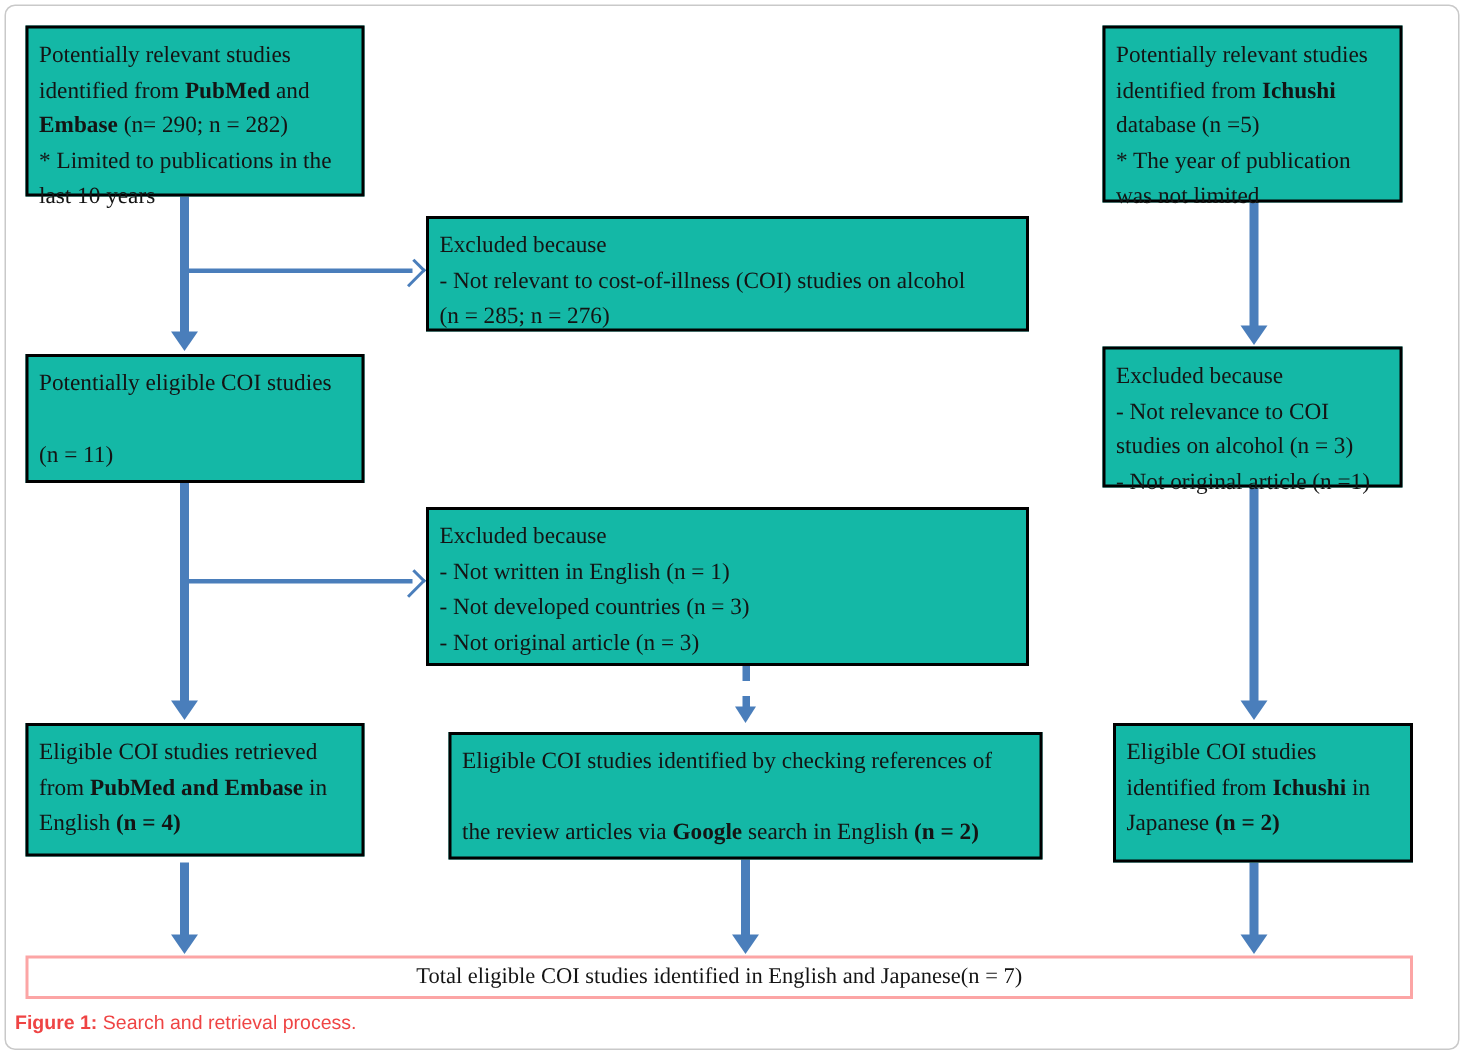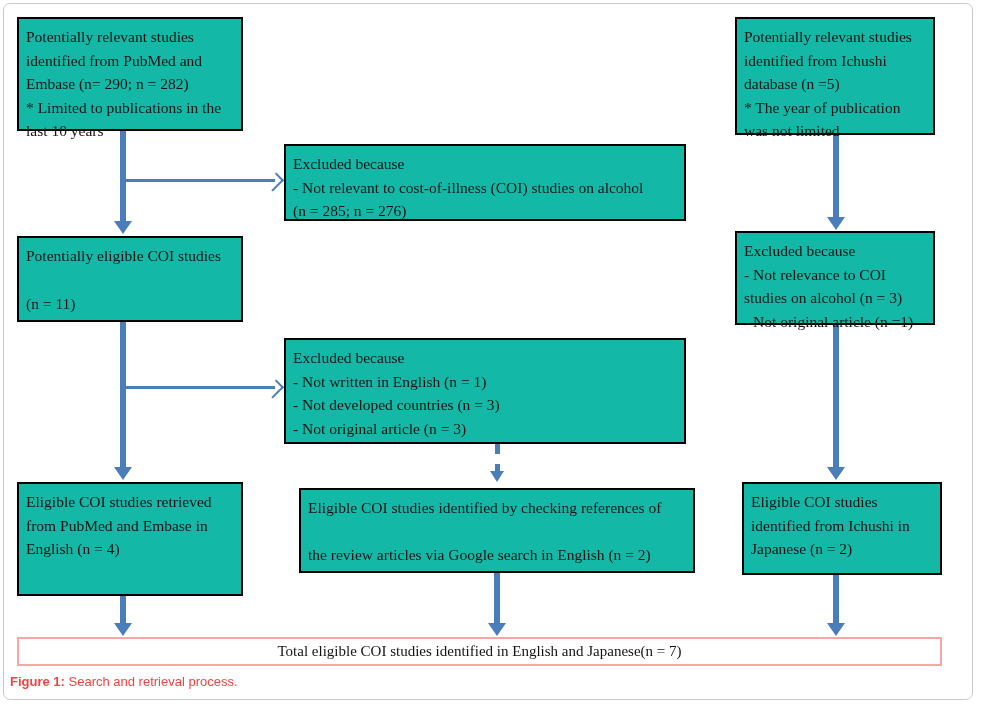--- a/index.html
+++ b/index.html
@@ -32,21 +32,21 @@
     border: 2px solid #000000;
     box-sizing: border-box;
     background: #14b8a6;
     padding: 6px 7px 4px 7px;
     font-size: 15.5px;
     line-height: 1.52;
     color: #141414;
     z-index: 5;
   }
   .node .ln { white-space: nowrap; }
-  .node b { font-weight: normal; margin-top: 45px; }
+  .node b { font-weight: bold; margin-top: 45px; }
   .node.vcenter {
     display: flex;
     flex-direction: column;
     justify-content: space-between;
   }
   
   .vline {
     position: absolute;
     background: #4a7ebb;
     z-index: 2;
@@ -179,21 +179,21 @@
     <div class="ln">(n = 11)</div>
   </div>
 
   <div class="node" id="node-excluded-2" style="left:284px; top:338px; width:402px; height:106px;">
     <div class="ln">Excluded because</div>
     <div class="ln">- Not written in English (n = 1)</div>
     <div class="ln">- Not developed countries (n = 3)</div>
     <div class="ln">- Not original article (n = 3)</div>
   </div>
 
-  <div class="node" id="node-eligible-pubmed" style="left:17px; top:482px; width:226px; height:114px;">
+  <div class="node" id="node-eligible-pubmed" style="left:17px; top:482px; width:226px; height:89px;">
     <div class="ln">Eligible COI studies retrieved</div>
     <div class="ln"><span>from </span><b>PubMed and Embase</b><span> in</span></div>
     <div class="ln"><span>English </span><b>(n = 4)</b></div>
   </div>
 
   <div class="node vcenter" id="node-eligible-google" style="left:299px; top:488px; width:396px; height:85px;">
     <div class="ln">Eligible COI studies identified by checking references of</div>
     <div class="ln"><span>the review articles via </span><b>Google</b><span> search in English </span><b>(n = 2)</b></div>
   </div>
 

